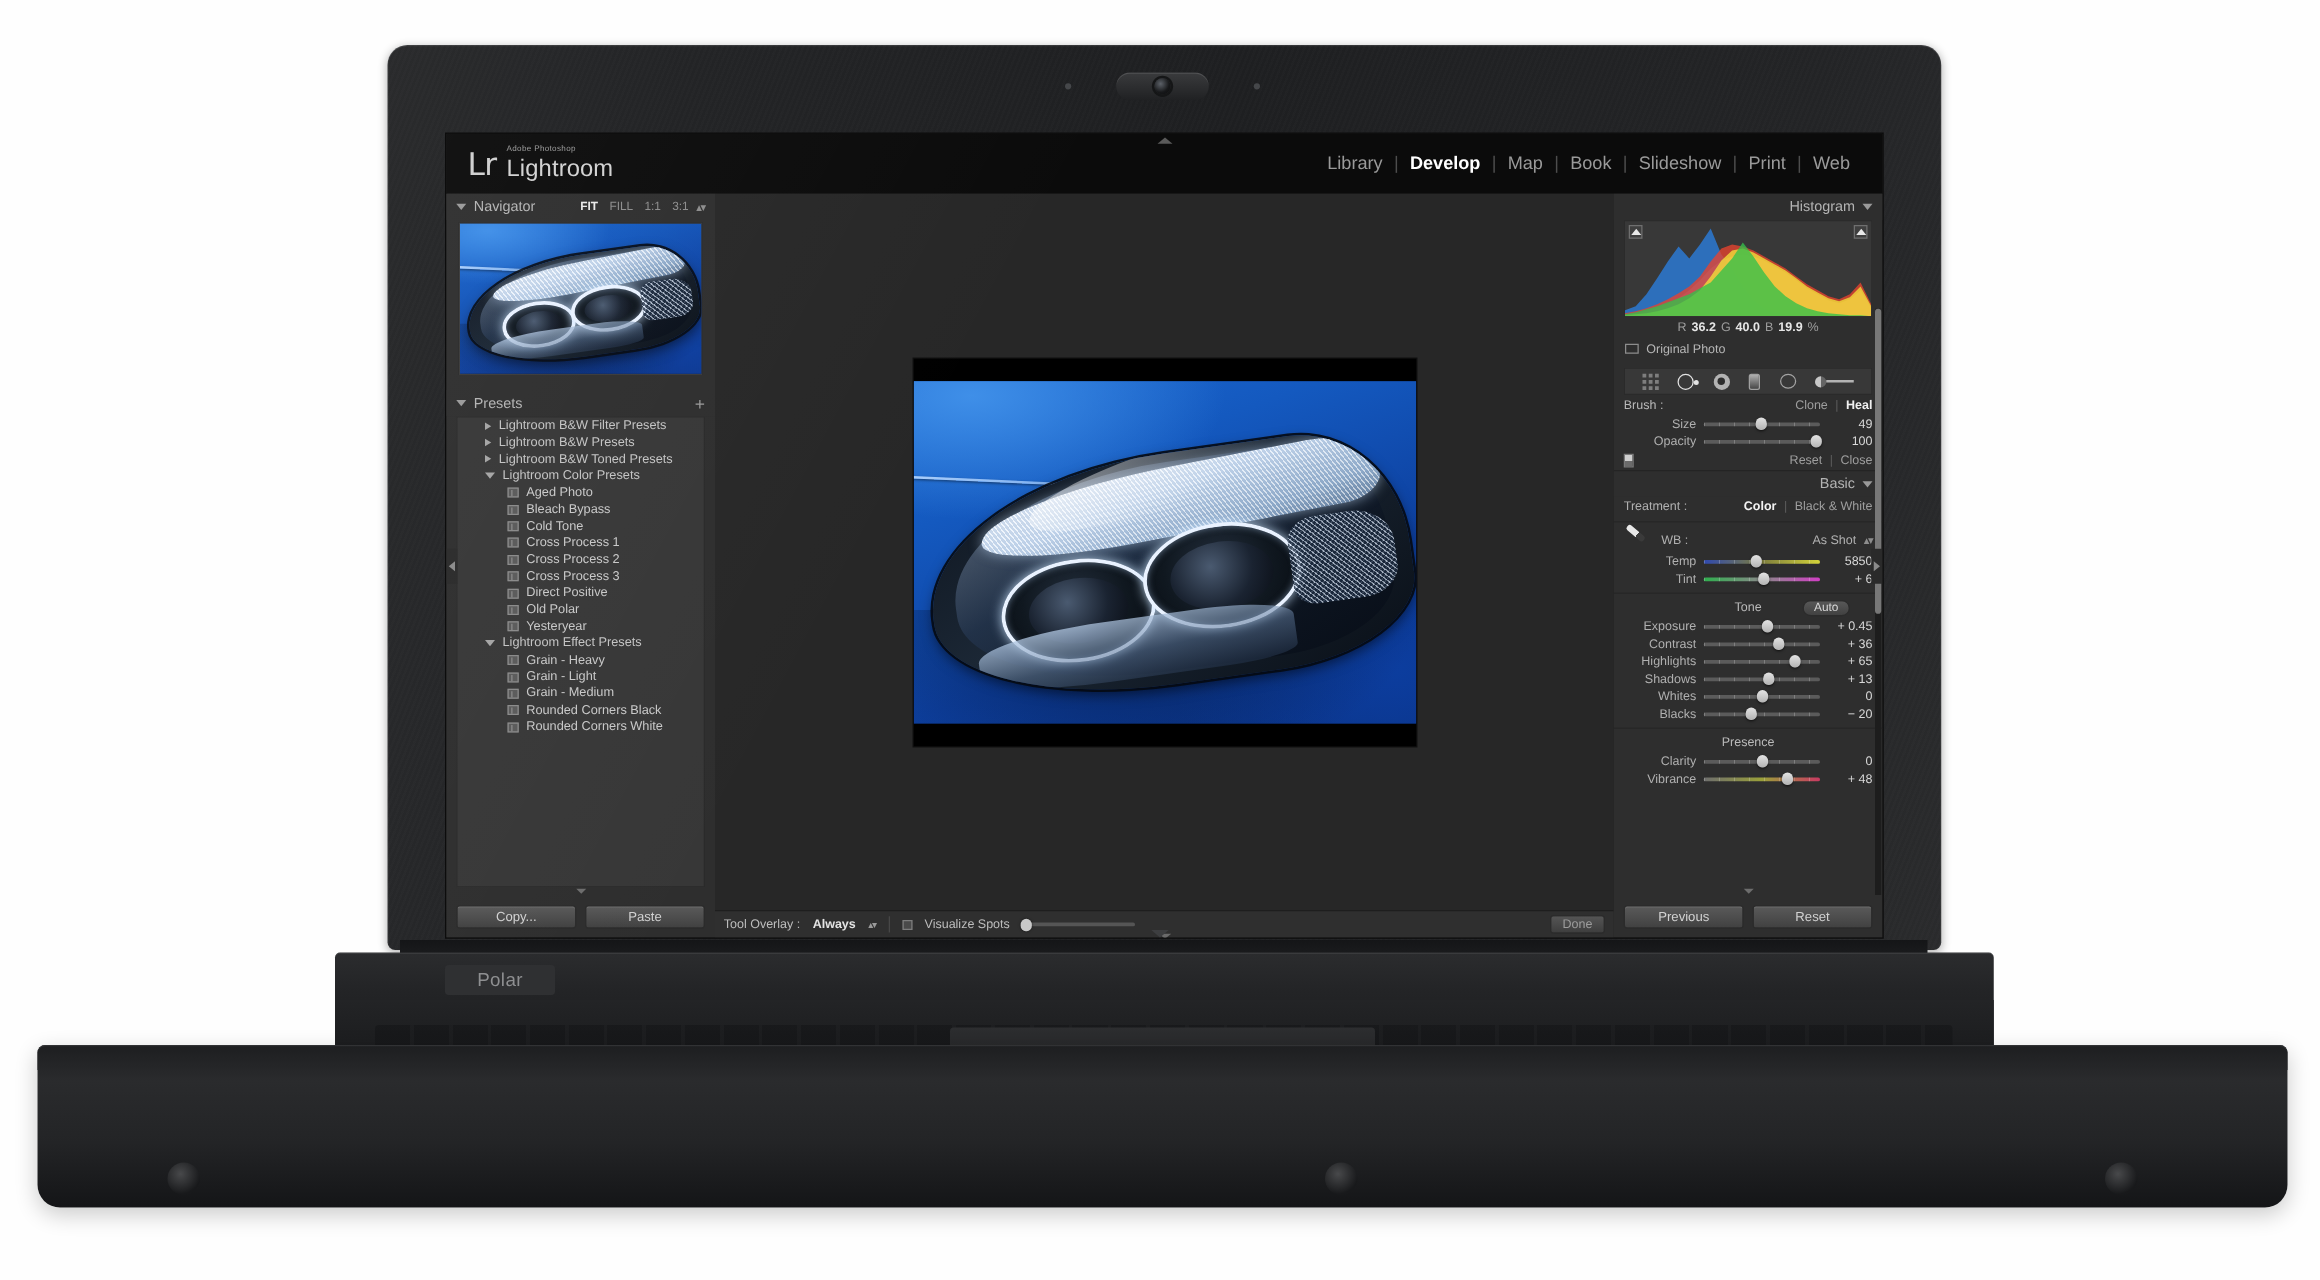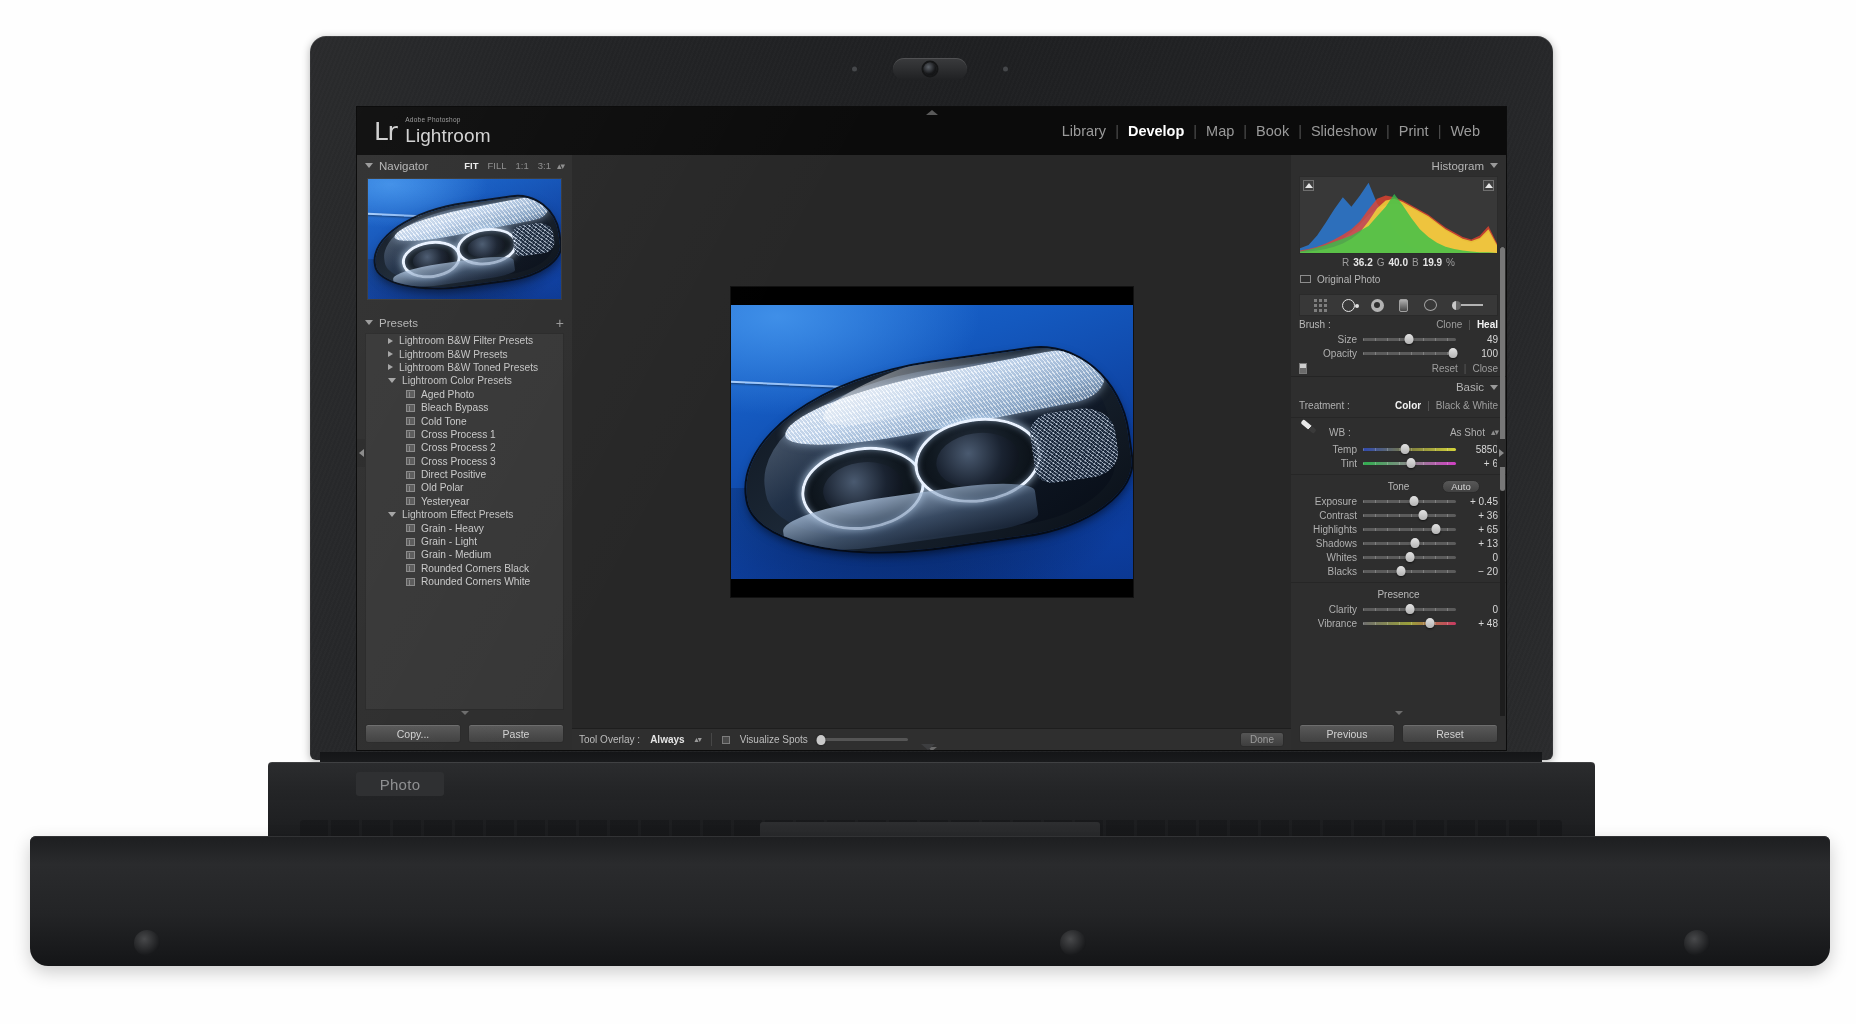--- a/index.html
+++ b/index.html
@@ -875,21 +875,21 @@
         </div>
       </div>
     </div>
 
     <div class="screen-sheen"></div>
   </div>
 
   <div class="lid-notch"></div>
   <div class="hinge-shadow"></div>
   <div class="base"></div>
-  <div class="lenovo-badge">Photo</div>
+  <div class="lenovo-badge">Polar</div>
   <div class="trackpoint-zone"></div>
   <div class="palmrest"></div>
   <div class="kb-area"></div>
   <div class="trackpad"></div>
   <div class="trackpoint"></div>
   <div class="p52-badge">P52</div>
   <div class="usb-sym" style="left:760px">⚙</div>
   <div class="usb-sym" style="left:800px">■</div>
   <div class="deck-lip"></div>
   <div class="deck">

